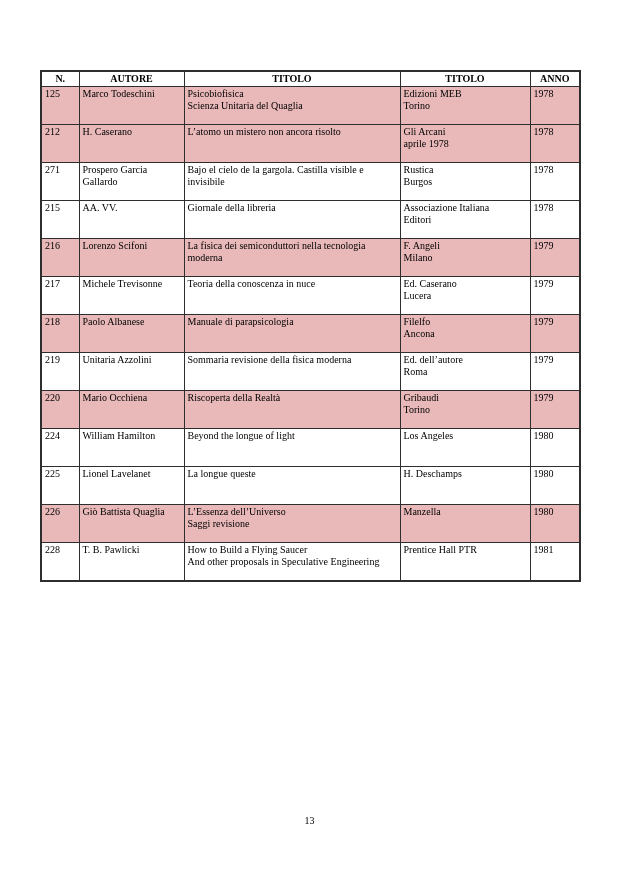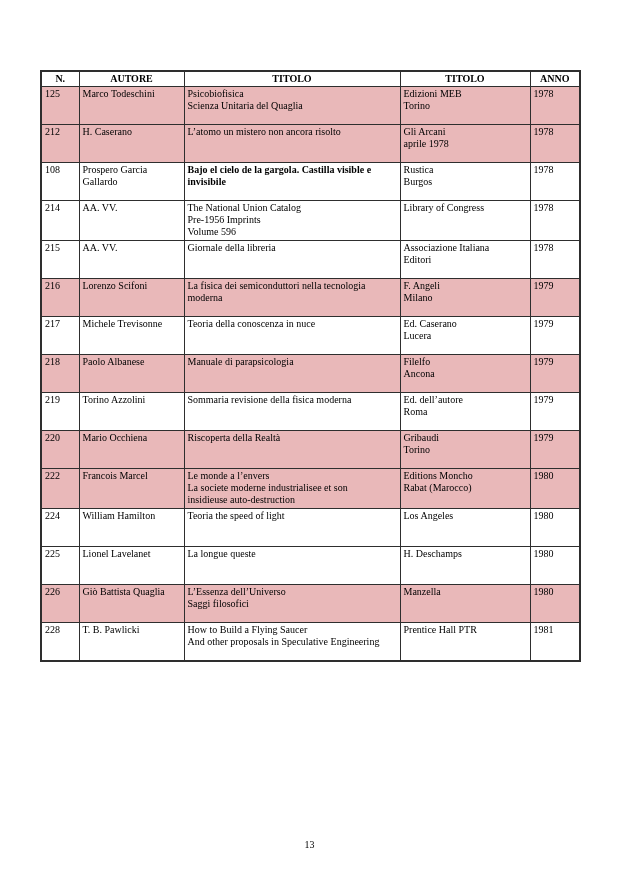--- a/index.html
+++ b/index.html
@@ -31,30 +31,29 @@
   }
   table.biblio th {
     text-align: center;
     font-weight: bold;
     height: 12px;
     padding: 1px 2px;
   }
   table.biblio tbody tr { height: 38px; }
   table.biblio td { white-space: pre-line; text-align: left; }
   tr.hl td { background: var(--hl, #e9b8b9); }
-  td.title-large { font-size: 12.5px; line-height: 15px; font-weight: bold; }
+  td.title-large { font-size: 12.5px; line-height: 15px; }
   .page-number {
     position: absolute;
     left: 0;
     right: 0;
     top: 815px;
     text-align: center;
     font-size: 10px;
     line-height: 12px;
-    margin-top: 24px;
   }
 </style>
 </head>
 <body>
 
 <div class="page">
 
   <table class="biblio">
     <colgroup>
       <col style="width:38px">
@@ -84,35 +83,26 @@
         </tr>
         <tr class="hl">
           <td>212</td>
           <td>H. Caserano</td>
           <td>L’atomo un mistero non ancora risolto</td>
           <td>Gli Arcani
 aprile 1978</td>
           <td>1978</td>
         </tr>
         <tr>
-          <td>108</td>
+          <td>271</td>
           <td>Prospero Garcia
 Gallardo</td>
           <td class="title-large">Bajo el cielo de la gargola. Castilla visible e invisibile</td>
           <td>Rustica
 Burgos</td>
-          <td>1978</td>
-        </tr>
-        <tr>
-          <td>214</td>
-          <td>AA. VV.</td>
-          <td>The National Union Catalog
-Pre-1956 Imprints
-Volume 596</td>
-          <td>Library of Congress</td>
           <td>1978</td>
         </tr>
         <tr>
           <td>215</td>
           <td>AA. VV.</td>
           <td>Giornale della libreria</td>
           <td>Associazione Italiana
 Editori</td>
           <td>1978</td>
         </tr>
@@ -136,63 +126,53 @@
         <tr class="hl">
           <td>218</td>
           <td>Paolo Albanese</td>
           <td>Manuale di parapsicologia</td>
           <td>Filelfo
 Ancona</td>
           <td>1979</td>
         </tr>
         <tr>
           <td>219</td>
-          <td>Torino Azzolini</td>
+          <td>Unitaria Azzolini</td>
           <td>Sommaria revisione della fisica moderna</td>
           <td>Ed. dell’autore
 Roma</td>
           <td>1979</td>
         </tr>
         <tr class="hl">
           <td>220</td>
           <td>Mario Occhiena</td>
           <td>Riscoperta della Realtà</td>
           <td>Gribaudi
 Torino</td>
           <td>1979</td>
         </tr>
-        <tr class="hl">
-          <td>222</td>
-          <td>Francois Marcel</td>
-          <td>Le monde a l’envers
-La societe moderne industrialisee et son
-insidieuse auto-destruction</td>
-          <td>Editions Moncho
-Rabat (Marocco)</td>
-          <td>1980</td>
-        </tr>
         <tr>
           <td>224</td>
           <td>William Hamilton</td>
-          <td>Teoria the speed of light</td>
+          <td>Beyond the longue of light</td>
           <td>Los Angeles</td>
           <td>1980</td>
         </tr>
         <tr>
           <td>225</td>
           <td>Lionel Lavelanet</td>
           <td>La longue queste</td>
           <td>H. Deschamps</td>
           <td>1980</td>
         </tr>
         <tr class="hl">
           <td>226</td>
           <td>Giò Battista Quaglia</td>
           <td>L’Essenza dell’Universo
-Saggi filosofici</td>
+Saggi revisione</td>
           <td>Manzella</td>
           <td>1980</td>
         </tr>
         <tr>
           <td>228</td>
           <td>T. B. Pawlicki</td>
           <td>How to Build a Flying Saucer
 And other proposals in Speculative Engineering</td>
           <td>Prentice Hall PTR</td>
           <td>1981</td>

